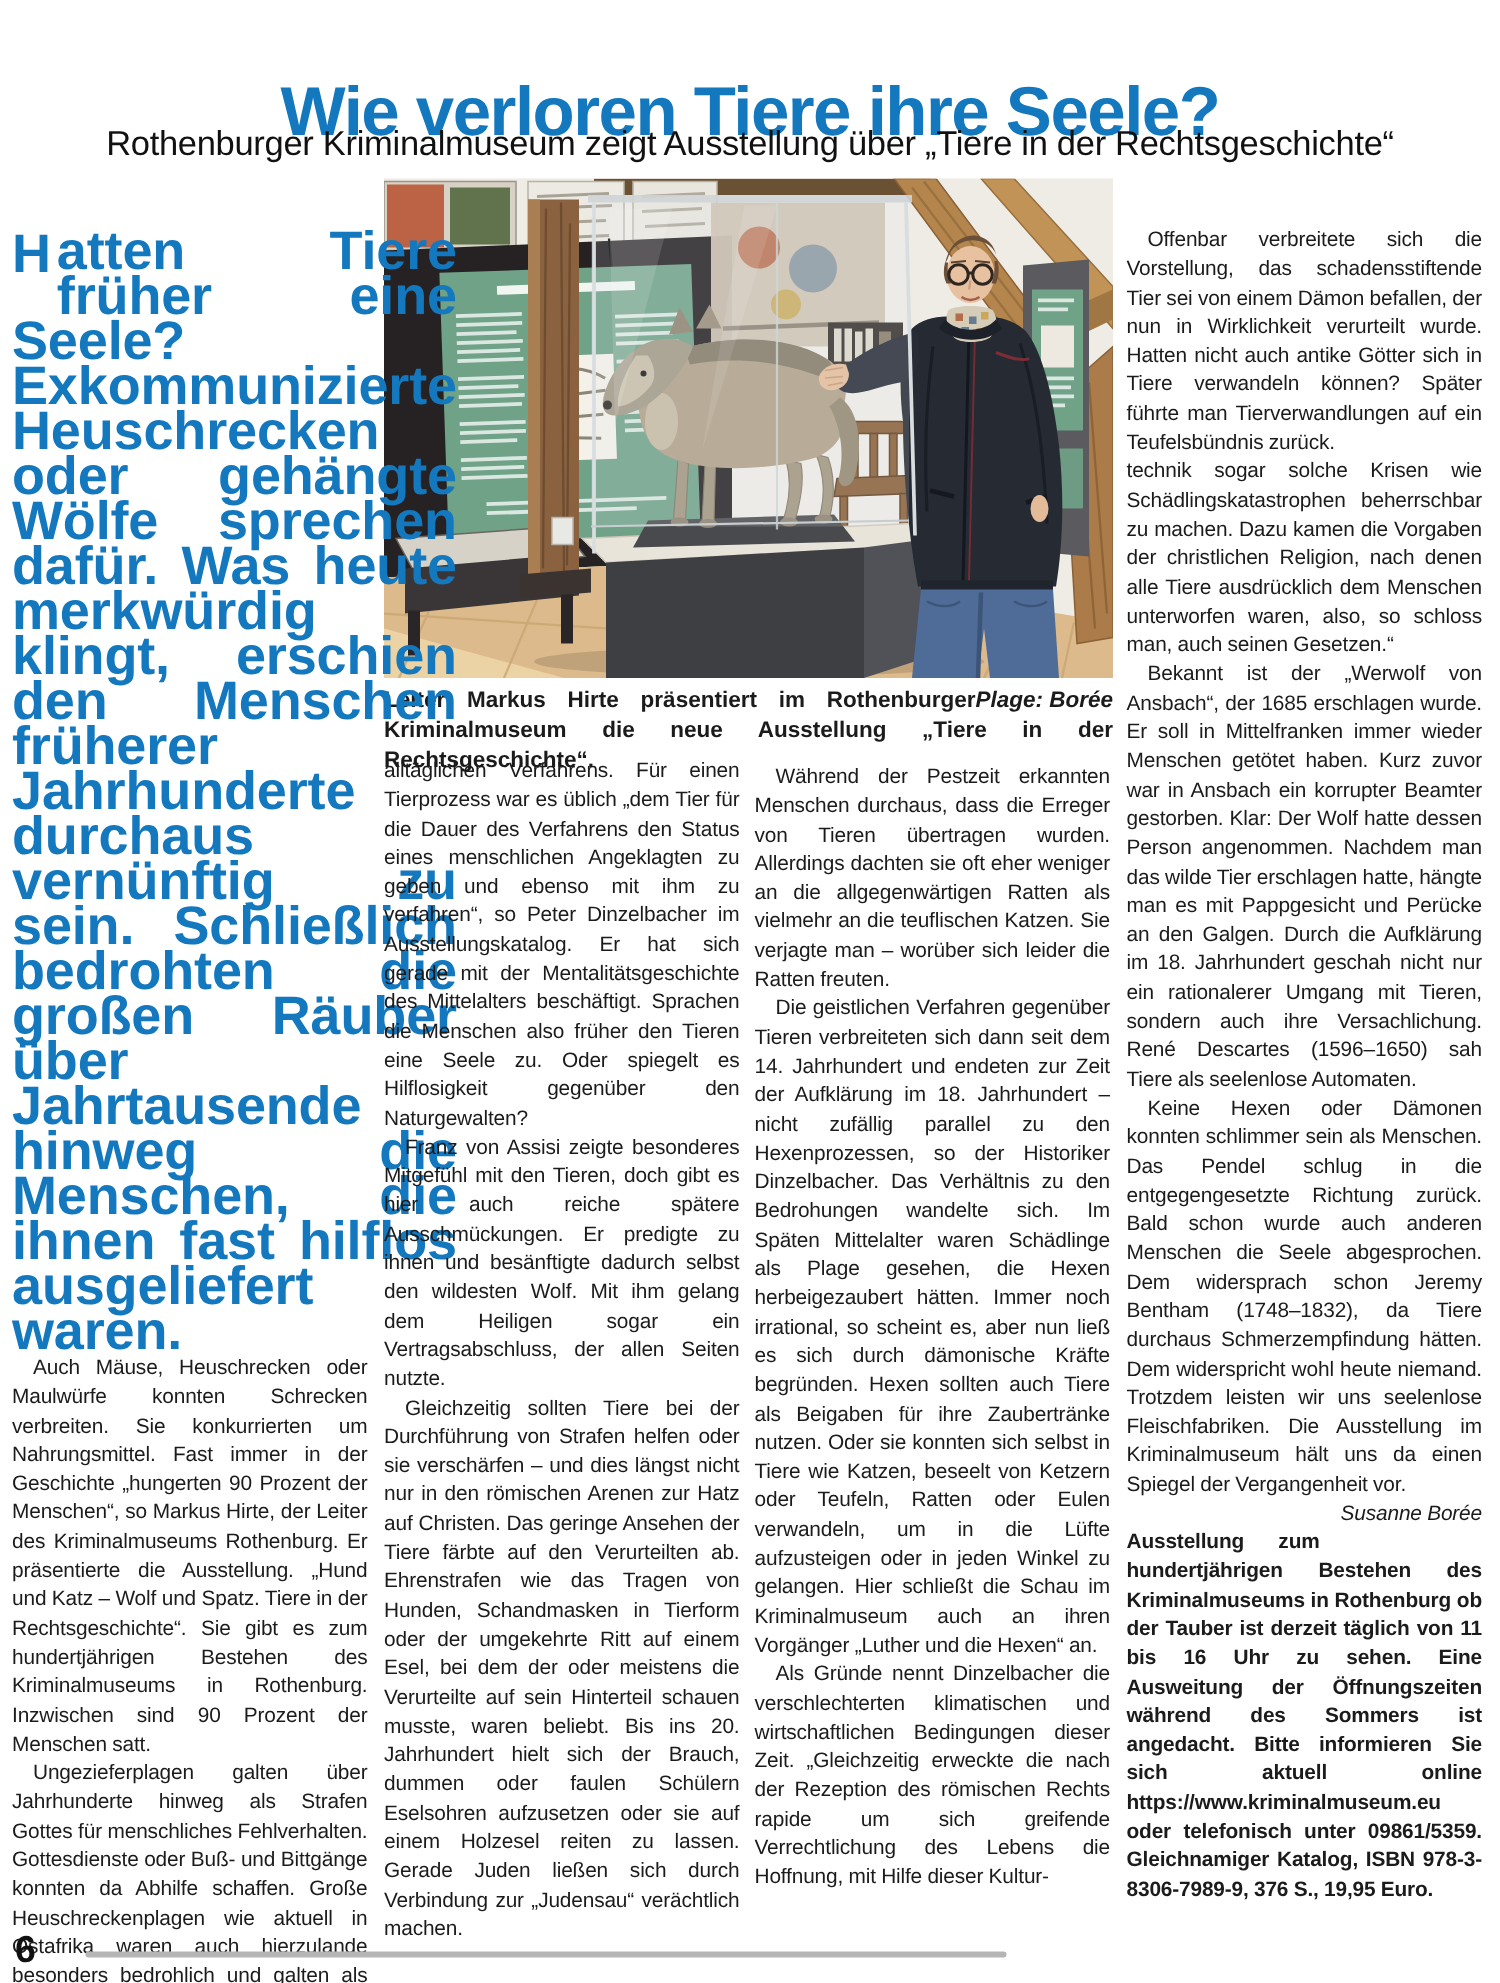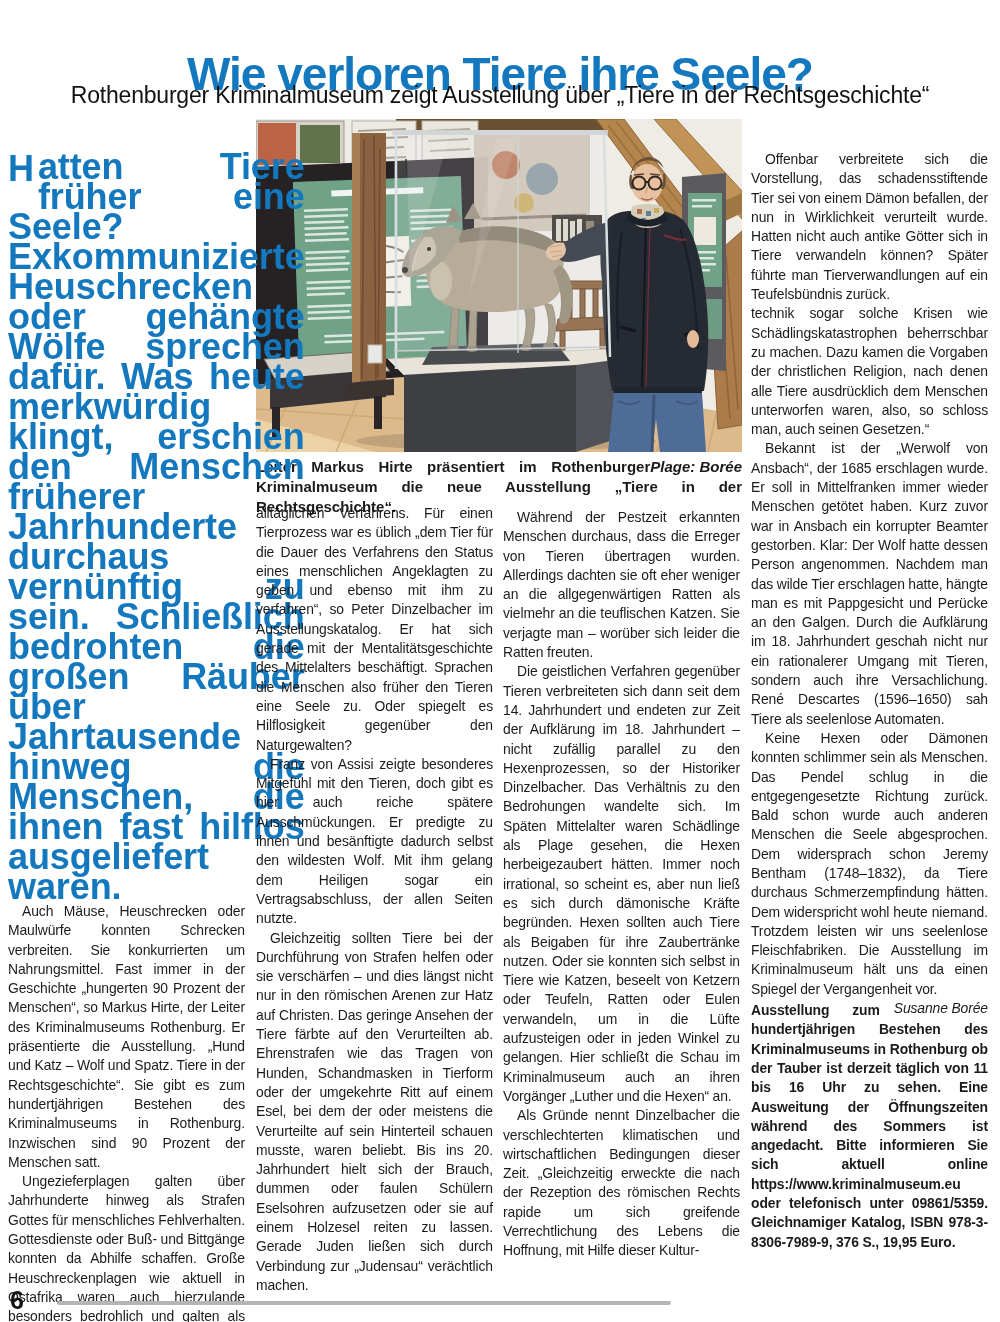--- a/index.html
+++ b/index.html
@@ -31,21 +31,21 @@
     position:absolute; width:237px; text-align:justify;
     font-size:13.9px; line-height:19.3px; letter-spacing:-0.1px;
     hyphens:auto; -webkit-hyphens:auto; word-spacing:-0.2px;
   }
   #col1 { left:8px;  top:150px; }
   #col2 { left:256px; top:504px; }
   #col3 { left:503px; top:508px; }
   #col4 { left:751px; top:150px; }
   .col p { margin:0; }
   .col p.indent { text-indent:14px; }
-  .col p.info { font-weight:bold; margin-top:2px; }
+  .col p.info { font-weight:bold; margin-top:19px; }
   .dropcap {
     float:left; color:var(--accent); font-weight:bold;
     font-size:36px; line-height:30px; padding:2px 4px 0 0;
   }
   .author { float:right; font-style:italic; }
   .footer-pagenum {
     position:absolute; left:10px; top:1286px;
     font-size:25px; font-weight:bold; color:#111;
   }
   .footer-rule {

